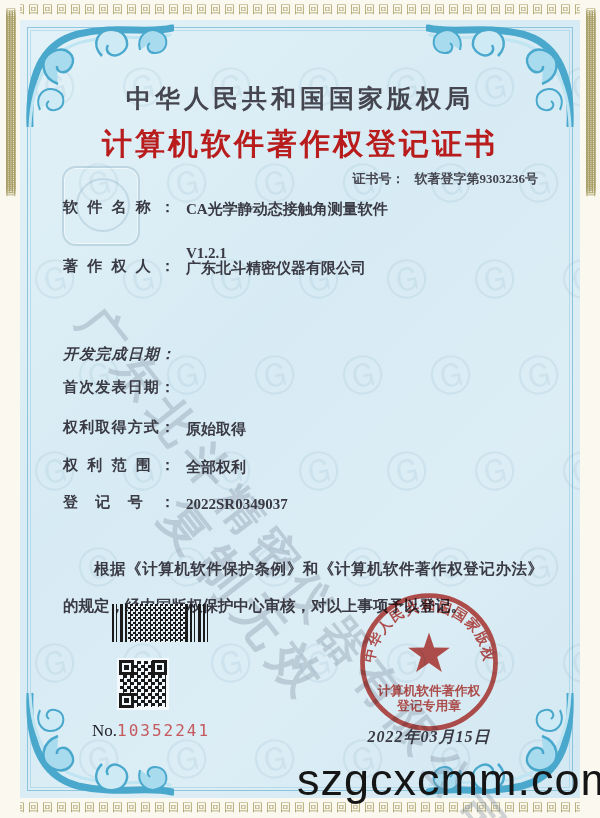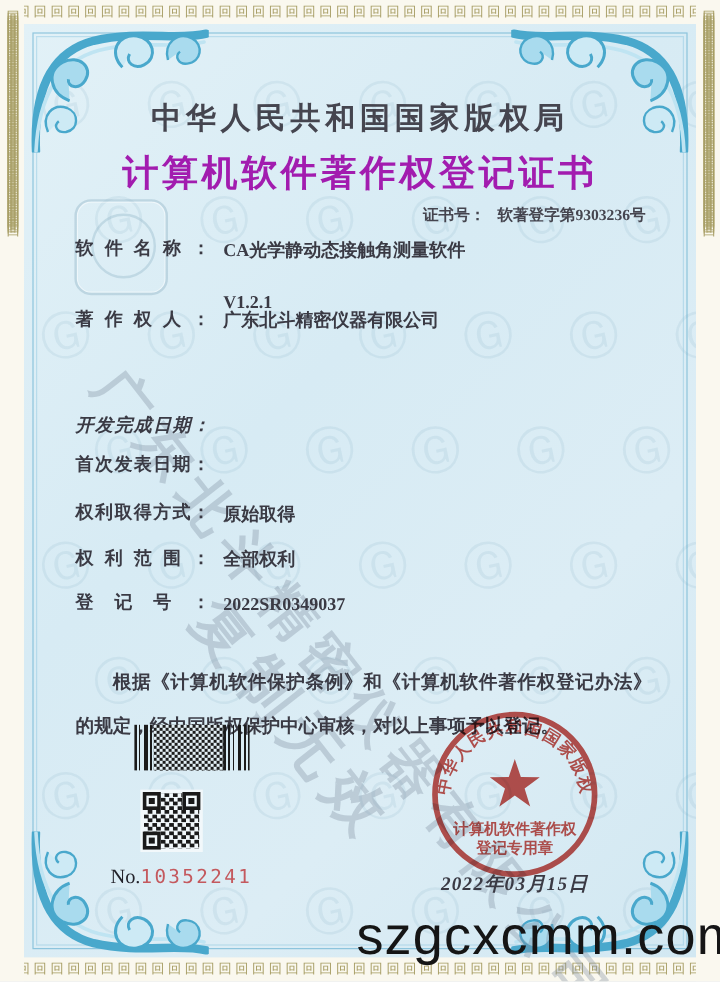--- a/index.html
+++ b/index.html
@@ -64,21 +64,21 @@
     content:"";position:absolute;left:12px;top:10px;width:50px;height:50px;border-radius:50%;
     border:2px solid rgba(150,185,202,.4);
   }
   
   .authority{
     position:absolute;left:0;top:82px;width:600px;text-align:center;z-index:5;
     font-size:25px;font-weight:bold;letter-spacing:4px;color:#45454f;
   }
   .cert-title{
     position:absolute;left:0;top:124px;width:600px;text-align:center;z-index:5;
-    font-size:30px;font-weight:bold;letter-spacing:3px;color:#a21caf;
+    font-size:30px;font-weight:bold;letter-spacing:3px;color:#b91c1c;
   }
   .cert-no-line{
     position:absolute;right:62px;top:170px;z-index:5;
     font-size:13px;font-weight:bold;color:#45454f;
   }
   .cert-no-line .lbl{margin-right:10px;}
   
   .field{position:absolute;left:63px;z-index:5;font-size:15px;font-weight:bold;color:#3a3a44;display:flex;}
   .field-label{
     display:inline-block;width:112px;flex:0 0 112px;

